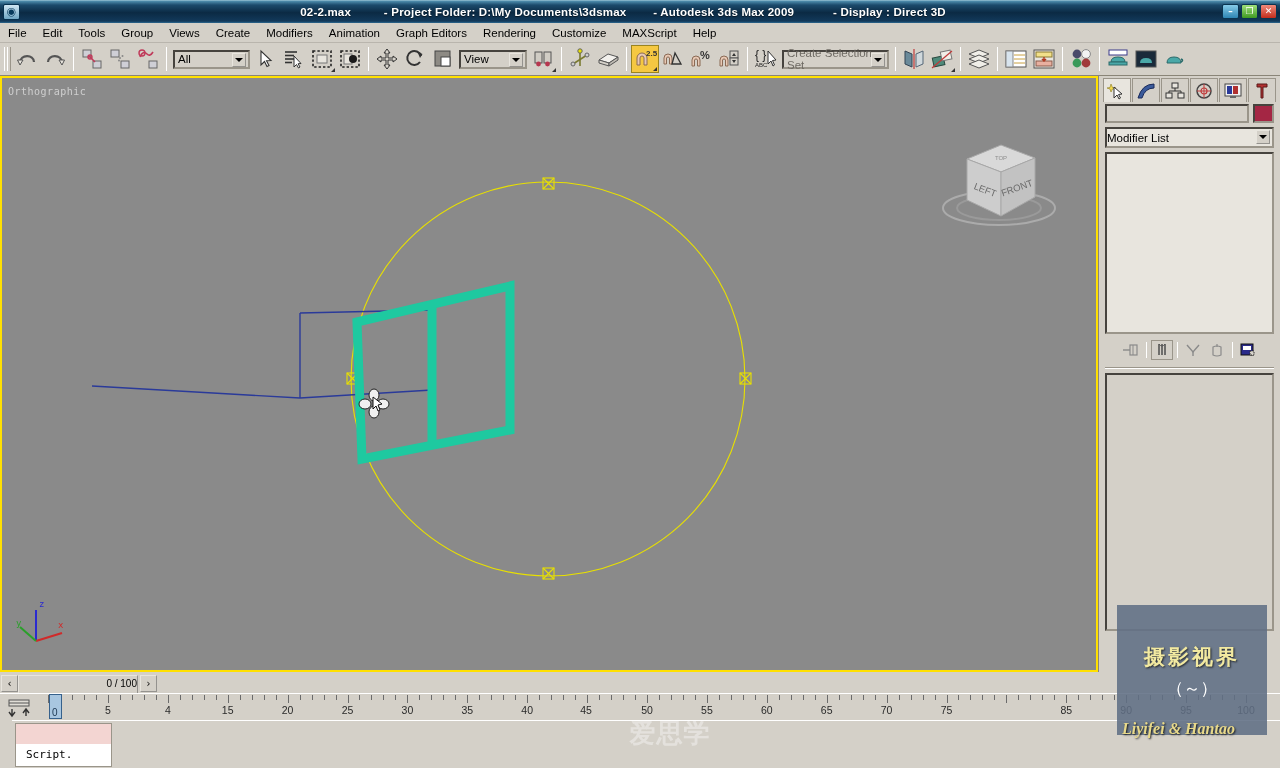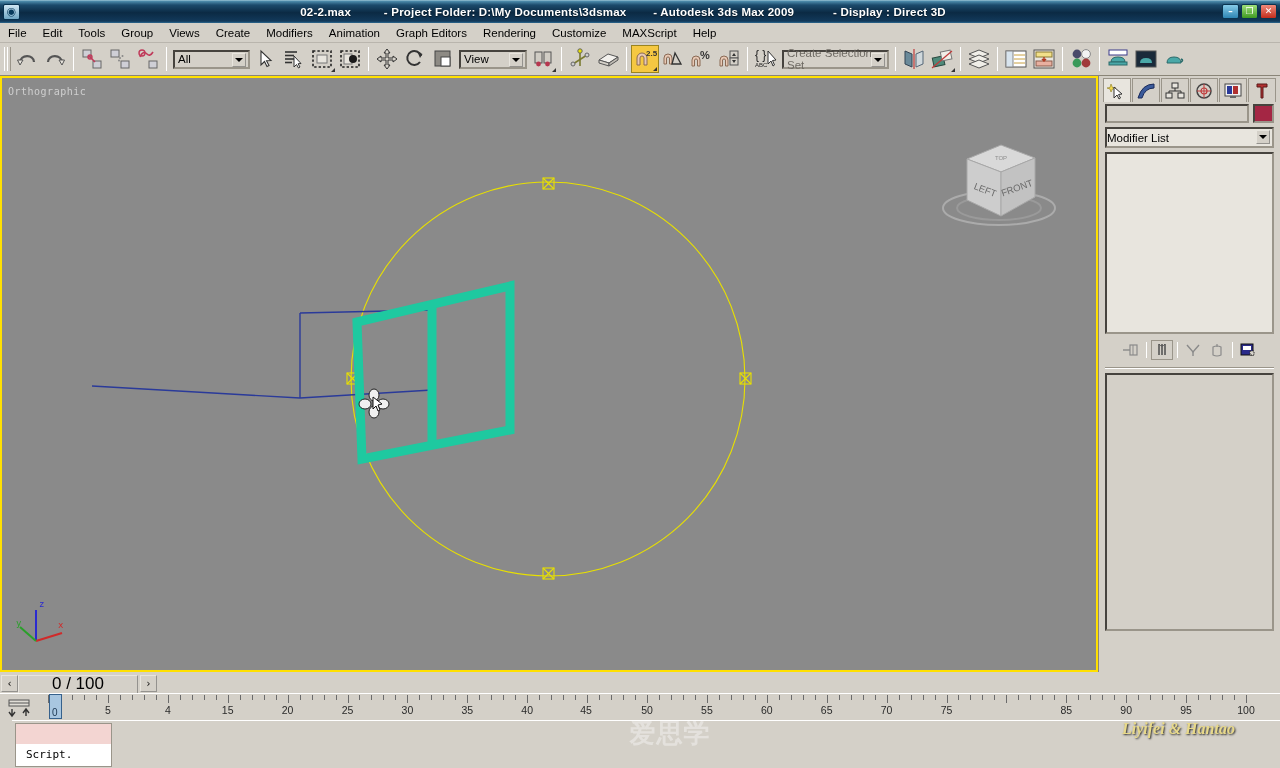--- a/index.html
+++ b/index.html
@@ -150,21 +150,21 @@
     background: #d4d0c8;
   }
   .ts-arrow {
     position: absolute; width: 17px; height: 17px; top: 1px;
     border: 1px outset #e8e5de; background: #d4d0c8;
     font-size: 10px; text-align: center; line-height: 15px; font-family: "DejaVu Sans", sans-serif;
   }
   .ts-field {
     position: absolute; left: 18px; top: 1px; width: 120px; height: 24px;
     border: 1px outset #e8e5de; background: #d4d0c8;
-    font-size: 17px; text-align: center; line-height: 15px;
+    font-size: 10px; text-align: right; line-height: 15px;
   }
 
   
   .trackbar {
     position: absolute; left: 0; top: 693px; width: 1280px; height: 27px;
     background: #d4d0c8; border-top: 1px solid #fff;
   }
   .tb-keyicon { position: absolute; left: 6px; top: 4px; width: 26px; height: 20px; }
   .ruler { position: absolute; left: 42px; top: 0; right: 0; height: 27px; }
   .tick { position: absolute; top: 1px; width: 1px; background: #6b6b6b; }
@@ -839,15 +839,19 @@
 
   <div class="bottom">
     <div class="mini-listener">
       <div class="ml-pink"></div>
       <div class="ml-text">Script.</div>
     </div>
 
   </div>
 
   <div class="centerwm">爱思学</div>
+  <div class="watermark">
+    <div class="wm-cn">摄影视界</div>
+    <div class="wm-face">（～）</div>
+  </div>
   <div class="wm-name">Liyifei &amp; Hantao</div>
 
 </div>
 
 </body></html>

